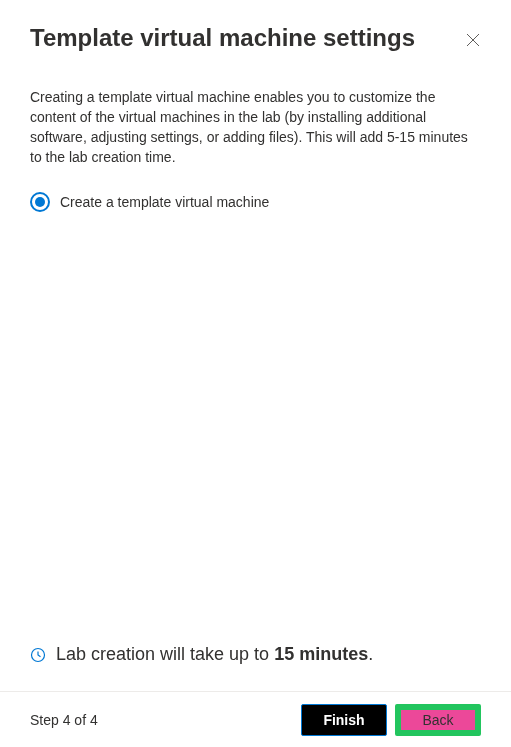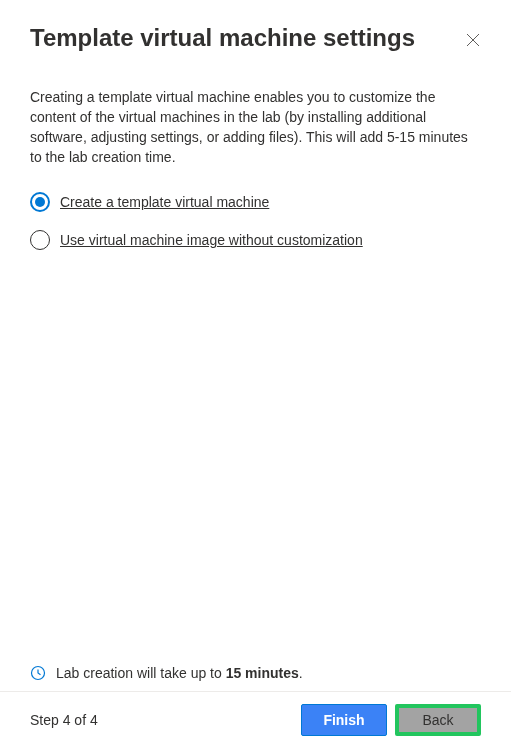--- a/index.html
+++ b/index.html
@@ -55,21 +55,20 @@
     flex-direction: column;
     gap: 18px;
   }
   .radio-option {
     display: flex;
     align-items: center;
     gap: 10px;
     cursor: pointer;
     font-size: 14px;
     color: #323130;
-    text-decoration: underline;
   }
   .radio-circle {
     width: 20px; height: 20px;
     border-radius: 50%;
     display: flex; align-items: center; justify-content: center;
     flex-shrink: 0;
   }
   .radio-circle.selected {
     border: 2px solid #0078d4;
   }
@@ -78,25 +77,25 @@
     width: 10px; height: 10px;
     border-radius: 50%;
     background: #0078d4;
   }
   .radio-circle.unselected {
     border: 1px solid #323130;
   }
   .info-row {
     position: absolute;
     left: 30px; right: 30px;
-    bottom: 66px;
+    bottom: 82px;
     display: flex;
     align-items: center;
     gap: 10px;
-    font-size: 14px;
+    font-size: 18px;
     color: #323130;
   }
   .clock-icon {
     width: 16px; height: 16px;
     color: #0078d4;
     flex-shrink: 0;
   }
   .footer {
     height: 56px;
     border-top: 1px solid #edebe9;
@@ -113,30 +112,30 @@
     height: 32px;
     min-width: 86px;
     padding: 0 16px;
     font-size: 14px;
     font-family: inherit;
     border-radius: 2px;
     cursor: pointer;
     display: inline-flex; align-items: center; justify-content: center;
   }
   .btn-primary {
-    background: #3b82f6;
+    background: #000000;
     color: #fff;
     border: 1px solid #0078d4;
     font-weight: 600;
     margin-right: 8px;
   }
   .btn-secondary {
-    background: #a3a3a3;
+    background: #ec4899;
     color: #323130;
-    border: 4px solid #22c55e;
+    border: 6px solid #22c55e;
   }
 </style>
 </head>
 <body>
 
 <div class="panel">
   <div class="header">
     <h1 class="title">Template virtual machine settings</h1>
     <div class="close-btn">
       <svg viewBox="0 0 14 14" fill="none" stroke="currentColor" stroke-width="1">
@@ -147,24 +146,20 @@
   </div>
 
   <div class="body">
     <p class="desc">Creating a template virtual machine enables you to customize the content of the virtual machines in the lab (by installing additional software, adjusting settings, or adding files). This will add 5-15 minutes to the lab creation time.</p>
 
     <div class="radio-group">
       <label class="radio-option">
         <span class="radio-circle selected"></span>
         <span>Create a template virtual machine</span>
       </label>
-      <label class="radio-option">
-        <span class="radio-circle unselected"></span>
-        <span>Use virtual machine image without customization</span>
-      </label>
     </div>
   </div>
 
   <div class="info-row">
     <svg class="clock-icon" viewBox="0 0 16 16" fill="none" stroke="currentColor" stroke-width="1.2">
       <circle cx="8" cy="8" r="6.5"></circle>
       <path d="M8 4.5 V8 L10.5 9.8"></path>
     </svg>
     <span>
       <span>Lab creation will take up to </span><b>15 minutes</b><span>.</span>

